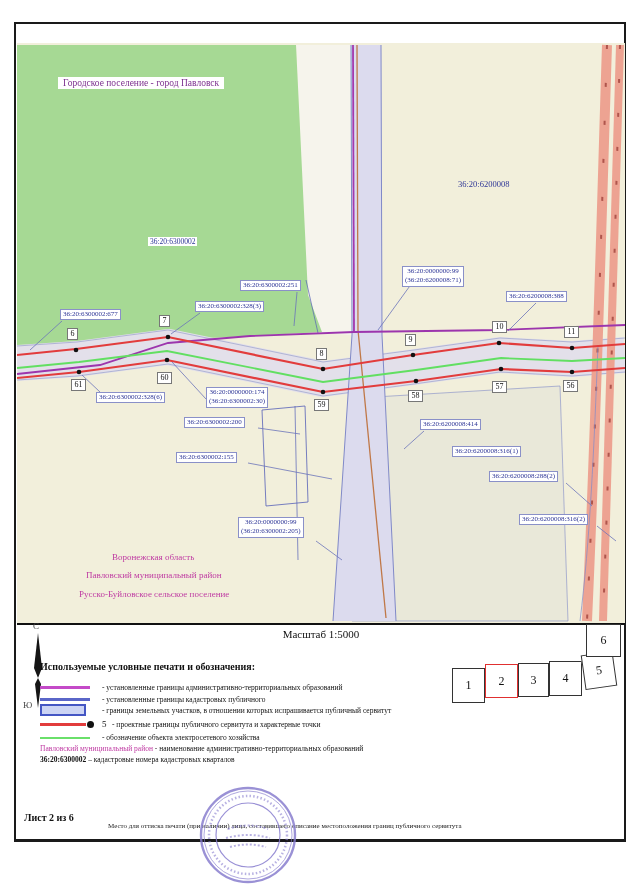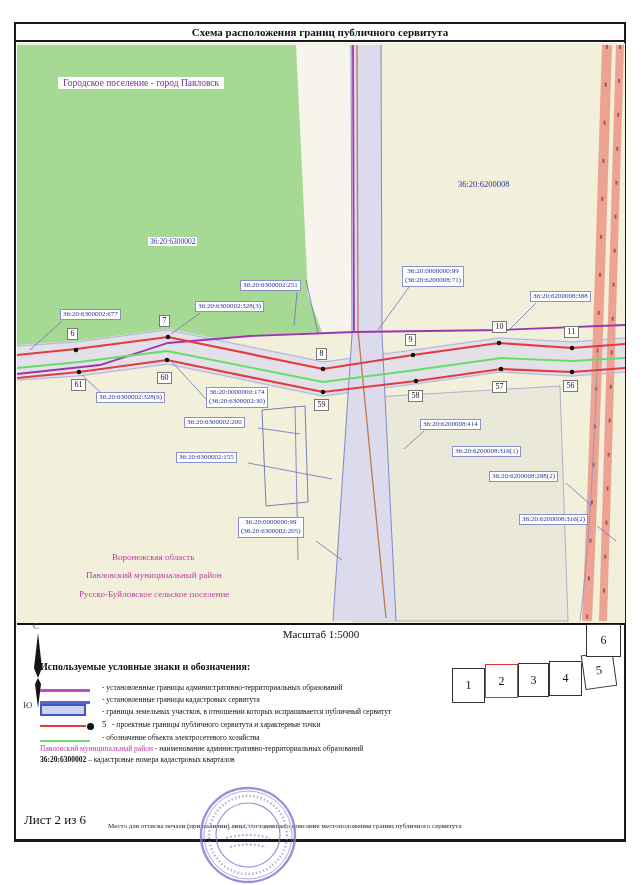--- a/index.html
+++ b/index.html
@@ -19,54 +19,53 @@
           white-space:nowrap;}
   .plabel span{display:block;}
   .npt{position:absolute;z-index:5;font-size:8px;line-height:1.25;color:#111;background:#fff;
        border:0.5px solid #777;padding:0 2.5px;white-space:nowrap;}
   .alabel{position:absolute;z-index:5;white-space:nowrap;}
   .a-settlement{font-size:9.5px;color:#7c2f8e;background:#fff;padding:1px 5px;}
   .a-quarter{font-size:7.5px;color:#2d3596;background:#fff;padding:0 2px;}
   .a-quarter-plain{font-size:8.5px;color:#2d3596;}
   .a-pink{font-size:9px;color:#bf3aa2;}
   .lheading{position:absolute;left:40px;top:661px;font-size:10px;font-weight:bold;z-index:3;}
-  .lrow{position:absolute;left:40px;display:flex;align-items:flex-end;z-index:3;}
+  .lrow{position:absolute;left:40px;display:flex;align-items:center;z-index:3;}
   .lsym{display:inline-flex;width:62px;align-items:center;flex:none;}
   .lnum{font-size:9px;width:10px;flex:none;}
   .ltext{font-size:7.5px;}
   .sym-line{display:inline-block;width:50px;height:3px;}
   .sym-admin{background:#c44ac8;}
   .sym-quarterline{background:#5a66c8;}
   .sym-power{background:#6ae06a;height:2px;}
   .sym-rect{display:inline-block;width:42px;height:8px;border:2px solid #4456c4;background:#ccd4f4;}
   .sym-serv{position:relative;display:inline-block;width:54px;height:7px;}
   .sym-serv .ln{position:absolute;left:0;top:2.5px;width:46px;height:2.5px;background:#e23c3c;}
   .sym-serv .dt{position:absolute;right:0;top:0.5px;width:7px;height:7px;border-radius:50%;background:#111;}
   .lnote{position:absolute;left:40px;font-size:7.5px;z-index:3;white-space:nowrap;}
   .t-pink{color:#bf3aa2;}
   .t-bold{font-weight:bold;}
   .t-blue{color:#4a55b8;}
   .scale{position:absolute;left:0;top:628px;width:642px;text-align:center;font-size:11px;z-index:3;}
   .sheet{position:absolute;border:1.5px solid #333;background:#fff;box-sizing:border-box;
          display:flex;align-items:center;justify-content:center;font-size:12px;z-index:3;}
   .sheet.current{border-color:#e03030;}
-  .f-sheet{position:absolute;left:24px;top:812px;font-size:13px;z-index:3;}
+  .f-sheet{position:absolute;left:24px;top:812px;font-size:10px;z-index:3;font-weight:bold;}
   .f-sig{position:absolute;left:108px;top:806px;font-size:9.5px;z-index:3;display:flex;align-items:flex-end;}
   .f-sig .uline{display:inline-block;width:118px;border-bottom:1px solid #333;margin:0 5px;height:10px;}
   .f-sig .gap{display:inline-block;width:12px;}
   .f-note{position:absolute;left:108px;top:822px;width:470px;font-size:7px;color:#222;z-index:3;}
   .stamp{position:absolute;left:192px;top:782px;z-index:6;opacity:.82;}
   .compass{position:absolute;left:22px;top:618px;z-index:3;}
 </style>
 </head>
 <body>
 
 <div class="page">
 
-  <div class="titlebar">Схема расположения границ публичного сервитута</div>
   <div class="frame"></div>
 
   <div class="map">
     <svg width="608" height="580" viewBox="17 43 608 580">
 
       <rect x="17" y="43" width="608" height="580" fill="#f2efdb"></rect>
 
       <polygon points="296,45 352,45 352,335 318,333 306,280" fill="#f6f4ec"></polygon>
 
       <polygon points="17,45 296,45 308,295 322,332 230,337 168,340 76,352 17,358" fill="#a6d994"></polygon>
@@ -137,21 +136,21 @@
   <div class="alabel a-quarter" style="left:148px;top:237px">36:20:6300002</div>
   <div class="alabel a-quarter-plain" style="left:458px;top:179px">36:20:6200008</div>
   <div class="alabel a-pink" style="left:112px;top:552px">Воронежская область</div>
   <div class="alabel a-pink" style="left:86px;top:570px">Павловский муниципальный район</div>
   <div class="alabel a-pink" style="left:79px;top:589px">Русско-Буйловское сельское поселение</div>
 
   <div class="plabel" style="left:402px;top:266px">
       <span>36:20:0000000:99</span>
       <span>(36:20:6200008:71)</span>
     </div>
-  <div class="plabel" style="left:530px;top:291px">
+  <div class="plabel" style="left:506px;top:291px">
       <span>36:20:6200008:388</span>
     </div>
   <div class="plabel" style="left:60px;top:309px">
       <span>36:20:6300002:677</span>
     </div>
   <div class="plabel" style="left:240px;top:280px">
       <span>36:20:6300002:251</span>
     </div>
   <div class="plabel" style="left:195px;top:301px">
       <span>36:20:6300002:328(3)</span>
@@ -208,33 +207,33 @@
     <text x="1" y="90" font-size="9" fill="#4a4a4a">Ю</text>
   </svg>
 
   <div class="sheet" style="left:452px;top:668px;width:33px;height:35px">1</div>
   <div class="sheet current" style="left:485px;top:664px;width:33px;height:34px">2</div>
   <div class="sheet" style="left:518px;top:663px;width:31px;height:34px">3</div>
   <div class="sheet" style="left:549px;top:661px;width:33px;height:35px">4</div>
   <div class="sheet" style="left:583px;top:653px;width:32px;height:35px;transform:rotate(-8deg)">5</div>
   <div class="sheet" style="left:586px;top:624px;width:35px;height:33px">6</div>
 
-  <div class="lheading">Используемые условные знаки и обозначения:</div>
+  <div class="lheading">Используемые условные печати и обозначения:</div>
 
   <div class="lrow" style="top:683px">
     <span class="lsym">
         <span class="sym-line sym-admin"></span>
       </span>
     <span class="ltext">- установленные границы административно-территориальных образований</span>
   </div>
   <div class="lrow" style="top:695px">
     <span class="lsym">
         <span class="sym-line sym-quarterline"></span>
       </span>
-    <span class="ltext">- установленные границы кадастровых сервитута</span>
+    <span class="ltext">- установленные границы кадастровых публичного</span>
   </div>
   <div class="lrow" style="top:704px">
     <span class="lsym">
         <span class="sym-rect"></span>
       </span>
     <span class="ltext">- границы земельных участков, в отношении которых испрашивается публичный сервитут</span>
   </div>
   <div class="lrow" style="top:719px">
     <span class="lsym">
         <span class="sym-serv">

